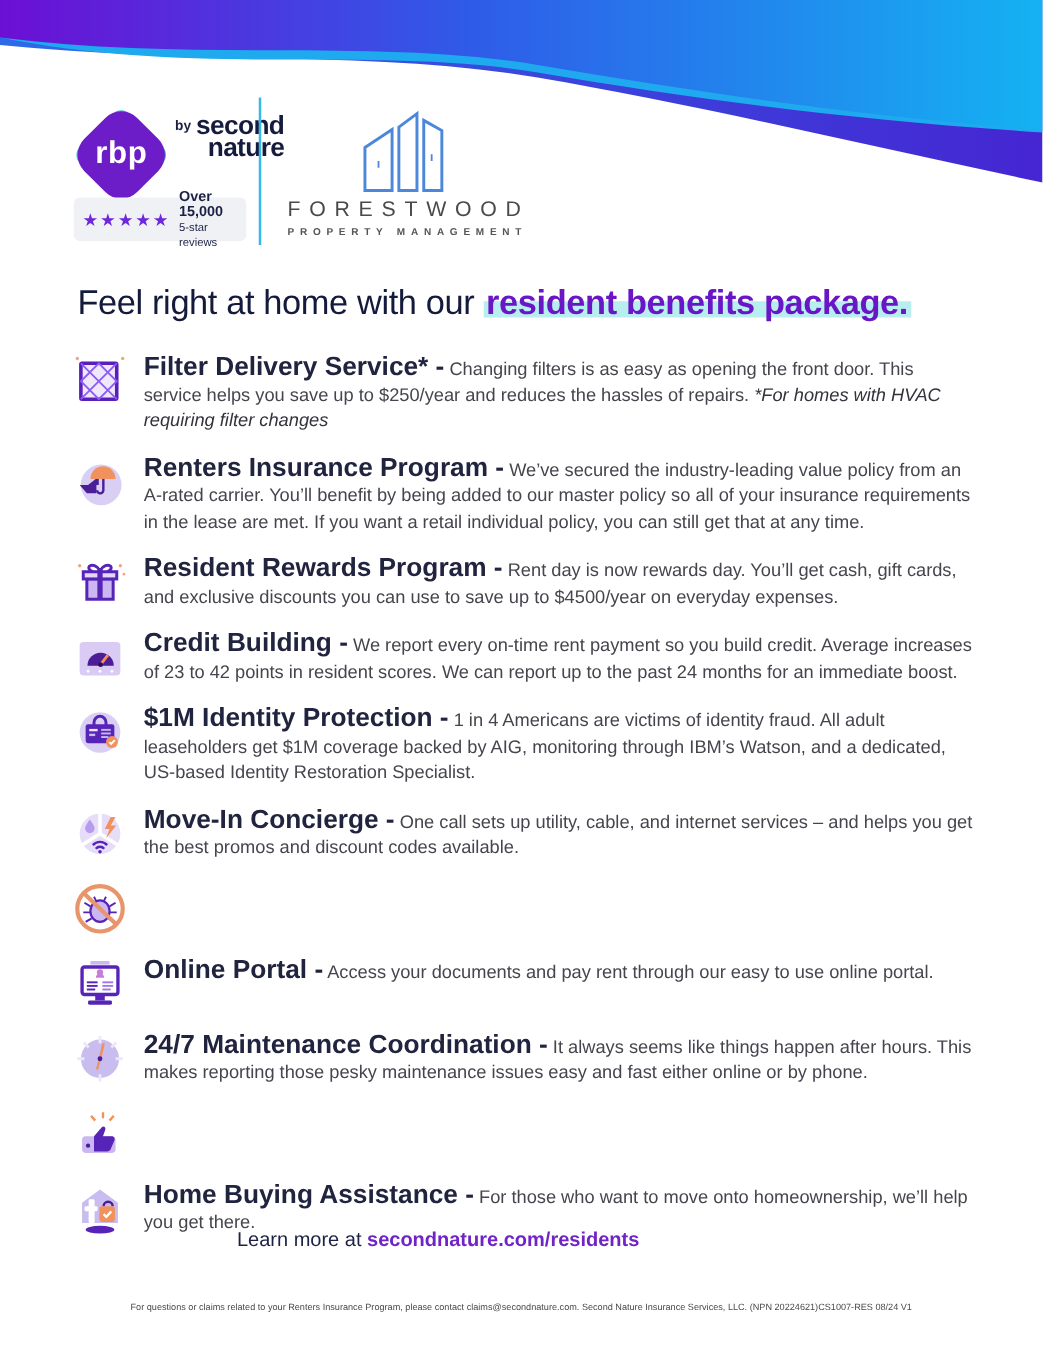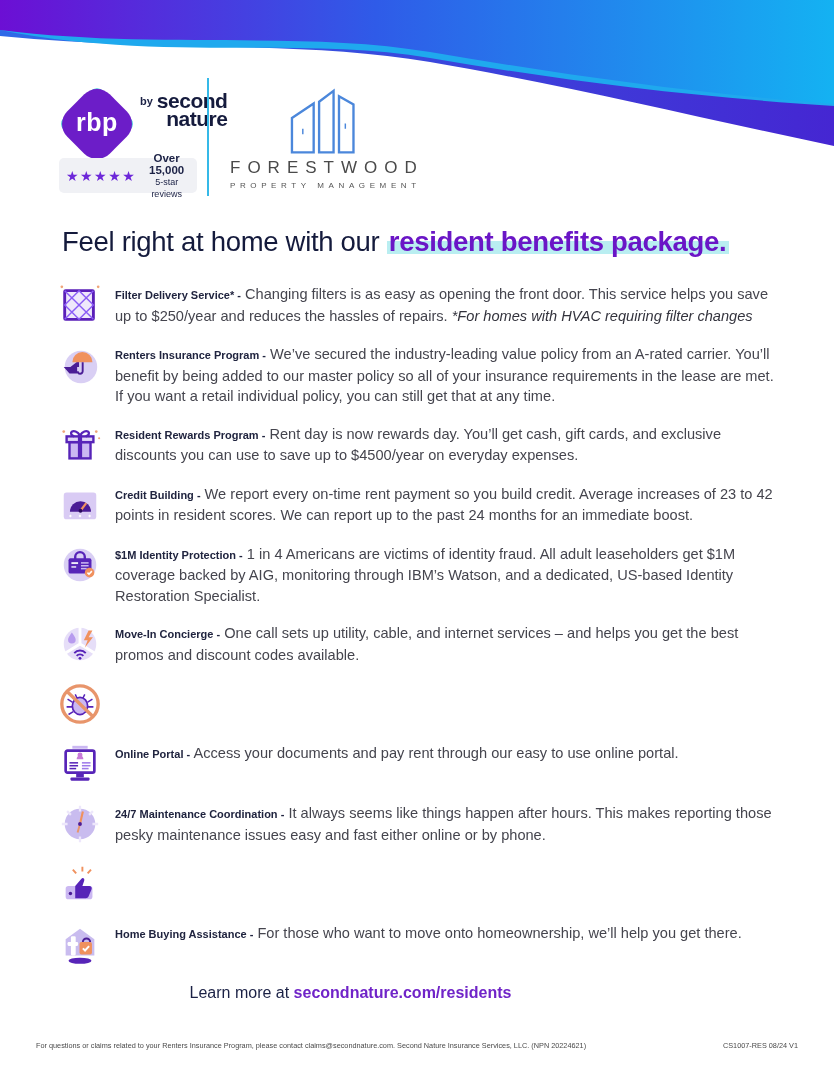--- a/index.html
+++ b/index.html
@@ -14,44 +14,44 @@
   .rbp-mark{position:absolute;left:58px;top:86px;width:78px;height:76px;}
   .rbp-teal{position:absolute;left:11px;top:10px;width:56px;height:56px;background:#3EC4D6;border-radius:9px;transform:rotate(45deg);}
   .rbp-purple{position:absolute;left:9px;top:8px;width:60px;height:60px;background:#6C1DC8;border-radius:18px;transform:rotate(45deg);}
   .rbp-label{position:absolute;left:0;top:22px;width:78px;text-align:center;color:#fff;font-weight:700;font-size:25px;letter-spacing:0.5px;}
   .byline{position:absolute;left:140px;top:92px;display:flex;gap:4px;align-items:flex-start;}
   .byline .by{font-size:11px;color:#1B2145;font-weight:700;margin-top:3px;}
   .brand-stack{display:flex;flex-direction:column;line-height:18px;font-size:21px;font-weight:700;color:#151B3D;letter-spacing:-0.5px;}
   .brand-stack .l2{align-self:flex-end;}
   .review-badge{position:absolute;left:59px;top:158px;width:138px;height:35px;background:#F0F1F5;border-radius:5px;display:flex;align-items:center;padding:0 7px;box-sizing:border-box;gap:7px;}
   .stars{color:#6D28D9;font-size:14px;letter-spacing:1.5px;white-space:nowrap;}
-  .review-text{display:flex;flex-direction:column;line-height:12px;text-align:center;}
+  .review-text{display:flex;flex-direction:column;line-height:12px;}
   .review-text .r1{font-size:11.5px;font-weight:700;color:#1B2145;}
   .review-text .r2{font-size:9px;color:#1B2145;}
   .logo-divider{position:absolute;left:207px;top:78px;width:2px;height:118px;background:#35B9E8;}
   .forestwood{position:absolute;left:230px;top:80px;width:180px;text-align:center;}
   .forestwood .bldg{display:block;margin:0 auto;}
   .fw-name{font-size:17px;letter-spacing:7px;color:#4A4A4A;font-weight:400;margin-top:2px;white-space:nowrap;}
-  .fw-sub{font-size:8px;letter-spacing:4.6px;color:#555;font-weight:400;margin-top:3px;white-space:nowrap;}
+  .fw-sub{font-size:8px;letter-spacing:4.6px;color:#555;font-weight:700;margin-top:3px;white-space:nowrap;}
   
   .headline{position:absolute;left:62px;top:226px;width:740px;font-size:27.5px;letter-spacing:-0.3px;color:#141A3C;font-weight:500;white-space:nowrap;}
   .headline .hl{font-weight:700;color:#6A16C6;background:linear-gradient(#B9EEF1,#B9EEF1) no-repeat 0 74%/100% 40%;padding:0 3px 2px 2px;}
   
   .benefits{position:absolute;left:58px;top:283px;width:730px;}
   .benefit{display:flex;gap:13px;align-items:flex-start;margin-bottom:16px;}
   .benefit:last-child{margin-bottom:12px;}
   .bicon{width:44px;height:44px;flex:0 0 44px;display:flex;align-items:center;justify-content:center;}
   .btext{font-size:14.6px;line-height:20.5px;color:#45454E;padding-top:1px;width:664px;}
-  .btitle{font-weight:700;color:#20243F;font-size:11px;}
+  .btitle{font-weight:700;color:#20243F;font-size:21px;}
   .bnote{font-style:italic;color:#33333D;}
   
   .learn{position:absolute;top:984px;left:0;width:701px;text-align:center;font-size:16px;color:#1B2145;}
   .learn .link{font-weight:700;color:#7024C8;}
   
-  .footer{position:absolute;top:1041px;left:36px;right:36px;display:flex;justify-content:space-between;font-size:7.3px;color:#4A4A4A;}
+  .footer{position:absolute;top:1041px;left:36px;right:36px;display:flex;justify-content:center;font-size:7.3px;color:#4A4A4A;}
 </style>
 </head>
 <body>
 
 <div class="wave">
   <svg width="834" height="170" viewBox="0 0 834 170" aria-hidden="true">
     <defs>
       <linearGradient id="gmain" x1="0" y1="0" x2="1" y2="0">
         <stop offset="0" stop-color="#6C0FD4"></stop>
           <stop offset="0.45" stop-color="#2F5BE8"></stop>

